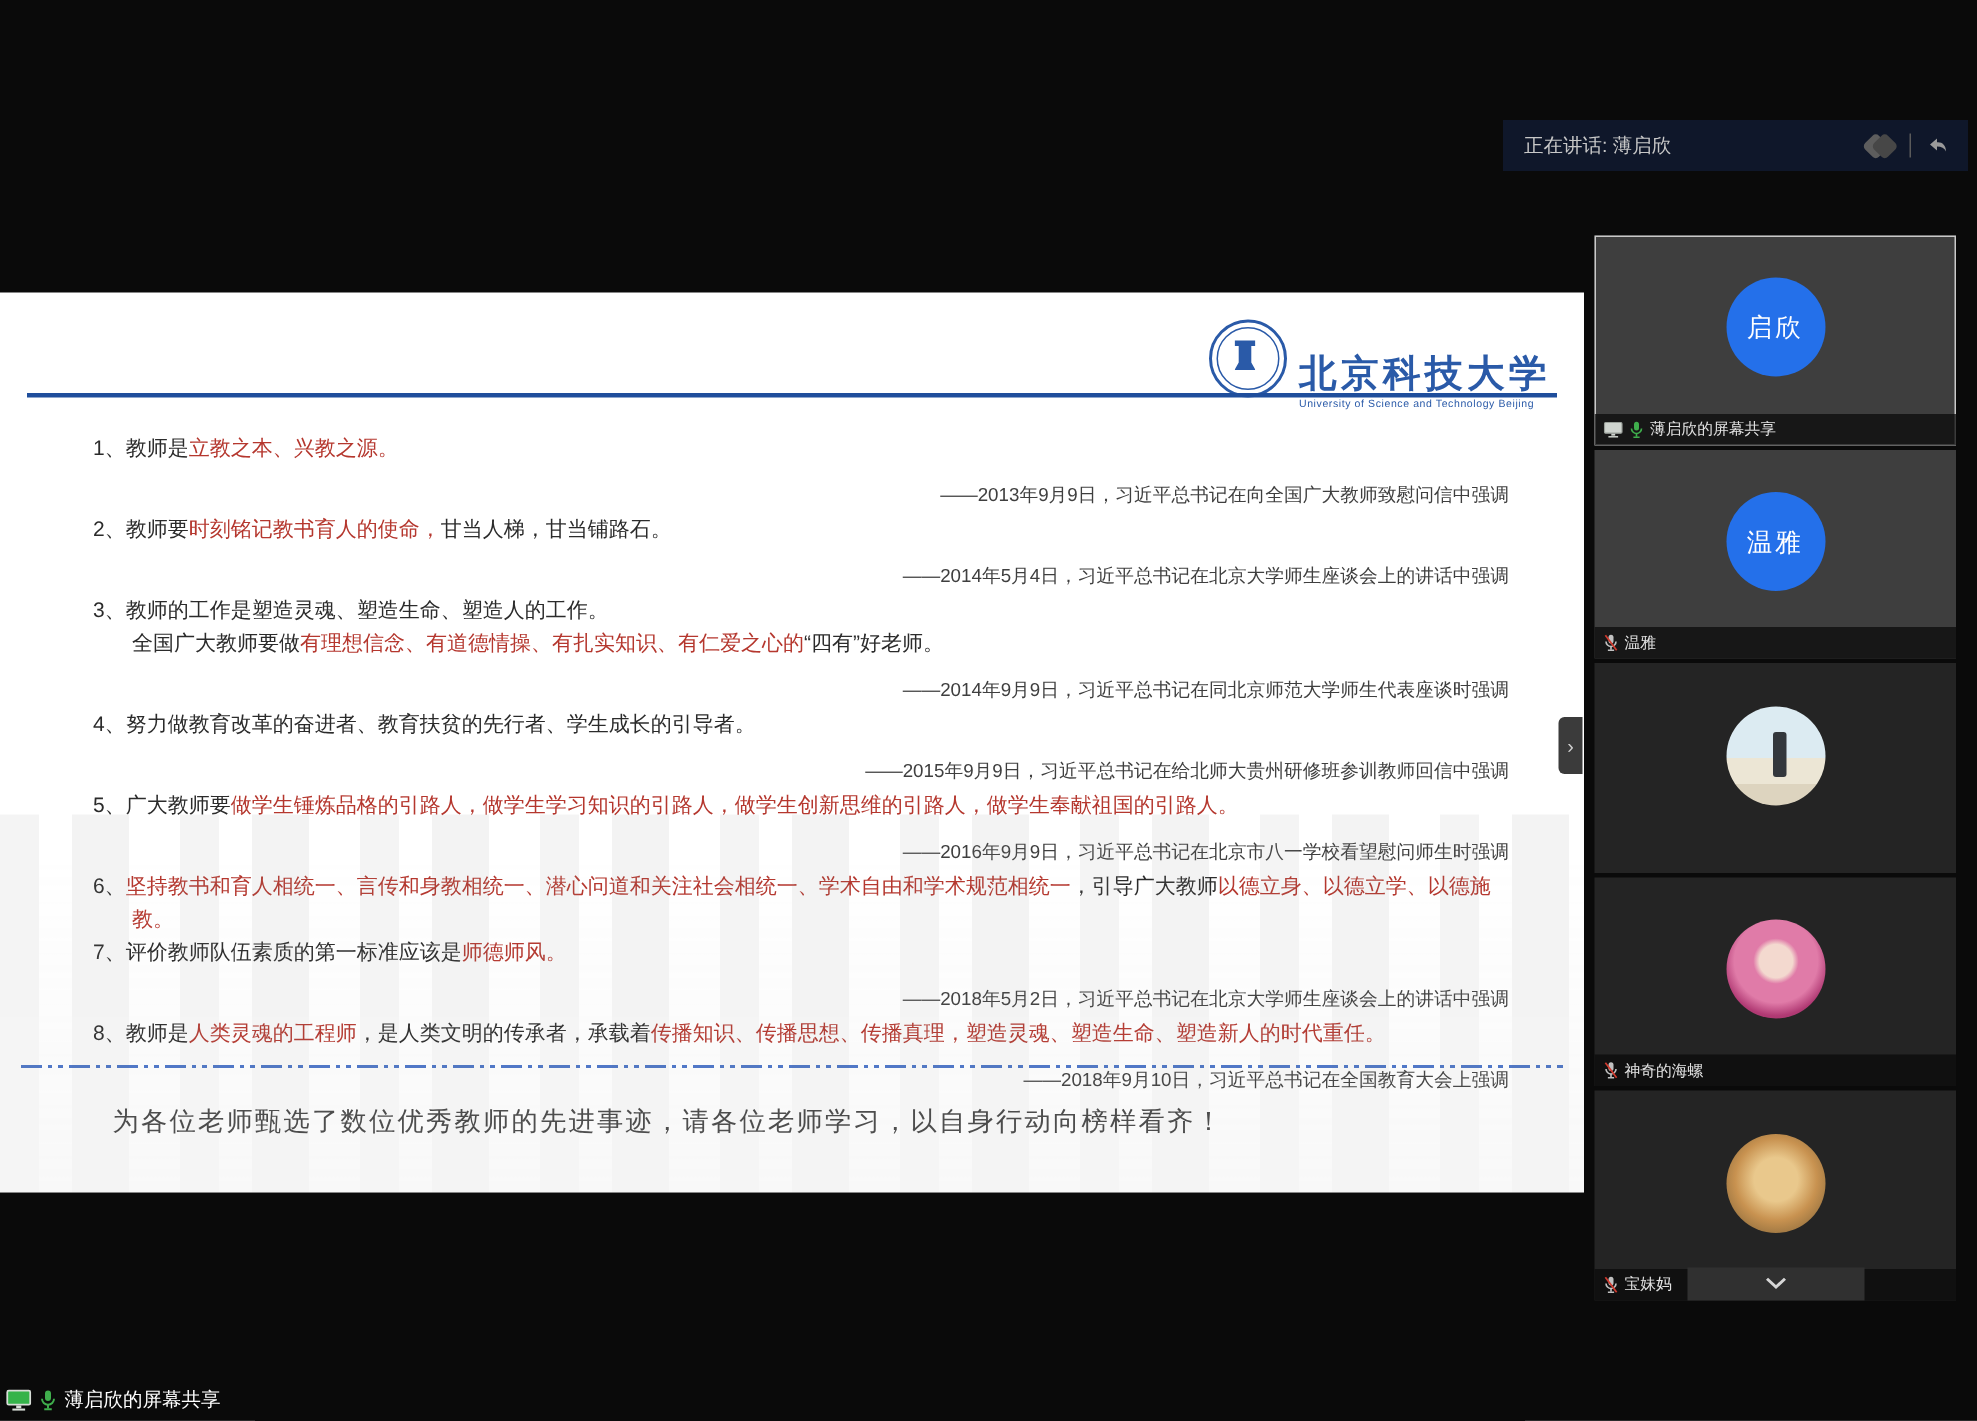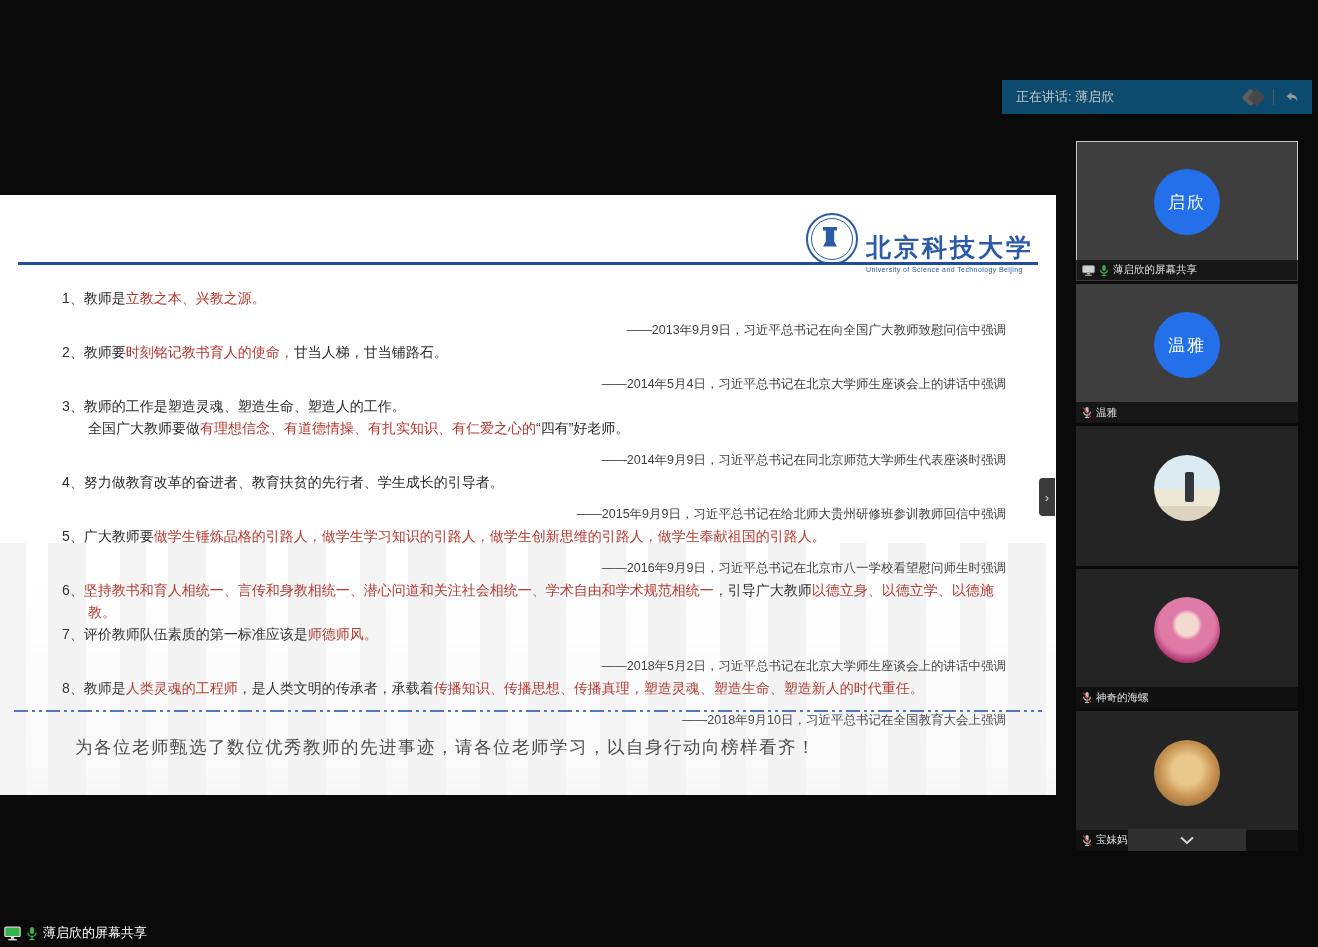--- a/index.html
+++ b/index.html
@@ -10,56 +10,56 @@
   .titlebar{position:absolute;left:0;top:0;width:1318px;height:35px;background:#f1f1f1;border-bottom:1px solid #dadada;}
   .win-title{position:absolute;left:0;top:0;width:100%;text-align:center;line-height:35px;font-size:13px;color:#3c3c3c;}
   .win-controls{position:absolute;right:12px;top:0;height:35px;display:flex;align-items:center;gap:20px;color:#4a4a4a;font-size:13px;}
   .win-controls .ctl{cursor:default;line-height:1;}
   .ctl-max{width:9px;height:9px;border:1px solid #4a4a4a;display:inline-block;}
 
   
   .stage{position:absolute;left:0;top:35px;width:1318px;height:912px;background:#0a0a0a;}
 
   
-  .speaking{position:absolute;left:1002px;top:80px;width:310px;height:34px;background:#0c4a6e;display:flex;align-items:center;}
+  .speaking{position:absolute;left:1002px;top:80px;width:310px;height:34px;background:#0f172a;display:flex;align-items:center;}
   .speaking-text{margin-left:14px;font-size:13px;color:#c8c8c8;flex:1;white-space:nowrap;overflow:hidden;}
   .tm-logo{display:flex;align-items:center;margin-right:10px;}
   .tm-logo .d1,.tm-logo .d2{width:13px;height:13px;border-radius:3px;transform:rotate(45deg);}
   .tm-logo .d1{background:#5d5d5d;}
   .tm-logo .d2{background:#474747;margin-left:-7px;}
   .vdiv{width:1px;height:16px;background:#5a5a5a;margin-right:10px;}
   .reply-icon{margin-right:12px;display:flex;}
 
   
   .slide{position:absolute;left:0;top:195px;width:1056px;height:600px;background:#ffffff;overflow:hidden;}
   .slide::after{content:"";position:absolute;left:0;right:0;bottom:0;height:42%;pointer-events:none;opacity:.10;
     background:
       repeating-linear-gradient(90deg,#9a9a9a 0 26px,transparent 26px 48px,#8f8f8f 48px 86px,transparent 86px 120px),
       linear-gradient(180deg,transparent 0 10%,#bdbdbd 100%);}
   .logo-block{position:absolute;top:9px;right:22px;display:flex;align-items:center;gap:8px;}
   .emblem{width:48px;height:48px;border-radius:50%;border:2px solid var(--ustb-blue);position:relative;}
   .emblem::before{content:"";position:absolute;inset:3px;border-radius:50%;border:1px solid var(--ustb-blue);}
   .emblem::after{content:"";position:absolute;left:15px;top:12px;width:14px;height:20px;background:var(--ustb-blue);
     clip-path:polygon(0 0,100% 0,100% 20%,80% 20%,80% 75%,100% 100%,0 100%,20% 75%,20% 20%,0 20%);}
   .logo-text{display:flex;flex-direction:column;line-height:1.1;}
-  .logo-cn{font-family:Liberation Mono, monospace;font-weight:bold;font-size:25px;letter-spacing:3px;color:var(--ustb-blue);margin-top:32px;}
+  .logo-cn{font-family:Liberation Sans, sans-serif;font-weight:bold;font-size:25px;letter-spacing:3px;color:var(--ustb-blue);margin-top:32px;}
   .logo-en{font-size:7px;color:var(--ustb-blue);letter-spacing:.4px;margin-top:2px;}
   .blue-rule{position:absolute;top:67px;left:18px;right:18px;height:3px;background:var(--line-blue);}
 
   .content{position:absolute;top:92px;left:62px;right:50px;}
   .item-text{font-size:14px;line-height:22px;color:#2b2b2b;padding-left:26px;text-indent:-26px;margin:0;}
   .item-text .red{color:var(--red-text);}
   .attribution{font-size:12.5px;line-height:22px;color:#3f3f3f;text-align:right;margin-top:10px;}
 
   .dash-divider{position:absolute;top:515px;left:14px;right:14px;height:2px;
     background:repeating-linear-gradient(90deg,var(--div-blue) 0 14px,transparent 14px 18px,var(--div-blue) 18px 21px,transparent 21px 25px,var(--div-blue) 25px 28px,transparent 28px 32px);}
   .footer-note{position:absolute;top:540px;left:75px;font-size:17.5px;color:#454545;letter-spacing:1.5px;}
 
   
-  .sidebar{position:absolute;left:1063px;top:141px;width:222px;height:710px;display:flex;flex-direction:column;gap:3px;margin-left:13px;}
+  .sidebar{position:absolute;left:1063px;top:157px;width:241px;height:710px;display:flex;flex-direction:column;gap:3px;}
   .tile{position:relative;flex:1;background:#3e3e3e;overflow:hidden;}
   .tile.photo-bg{background:#242424;}
   .tile.active{outline:1px solid #c9c9c9;outline-offset:-1px;}
   .avatar{position:absolute;left:50%;top:44%;transform:translate(-50%,-50%);width:66px;height:66px;border-radius:50%;}
   .avatar.blue{background:var(--avatar-blue);color:#fff;font-size:17px;display:flex;align-items:center;justify-content:center;letter-spacing:2px;}
   .avatar.photo-beach{background:linear-gradient(180deg,#dcebf2 0 52%,#ece6d5 52% 78%,#ddd4bf 78%);}
   .avatar.photo-beach::after{content:"";position:absolute;left:47%;top:26%;width:9px;height:30px;background:#33373c;border-radius:2px;}
   .avatar.photo-baby{background:radial-gradient(circle at 50% 42%,#f3d9cf 0 22%,#e07ba8 30% 55%,#b13a74 72%,#8c2c5c 100%);}
   .avatar.photo-dog{background:radial-gradient(circle at 50% 46%,#e9c88c 0 30%,#c89250 56%,#8a6a3c 86%,#6e5530 100%);}
   .tile-label{position:absolute;left:0;right:0;bottom:0;height:21px;background:rgba(10,10,10,.74);display:flex;align-items:center;gap:4px;padding:0 6px;font-size:10.5px;color:#e2e2e2;white-space:nowrap;overflow:hidden;}

